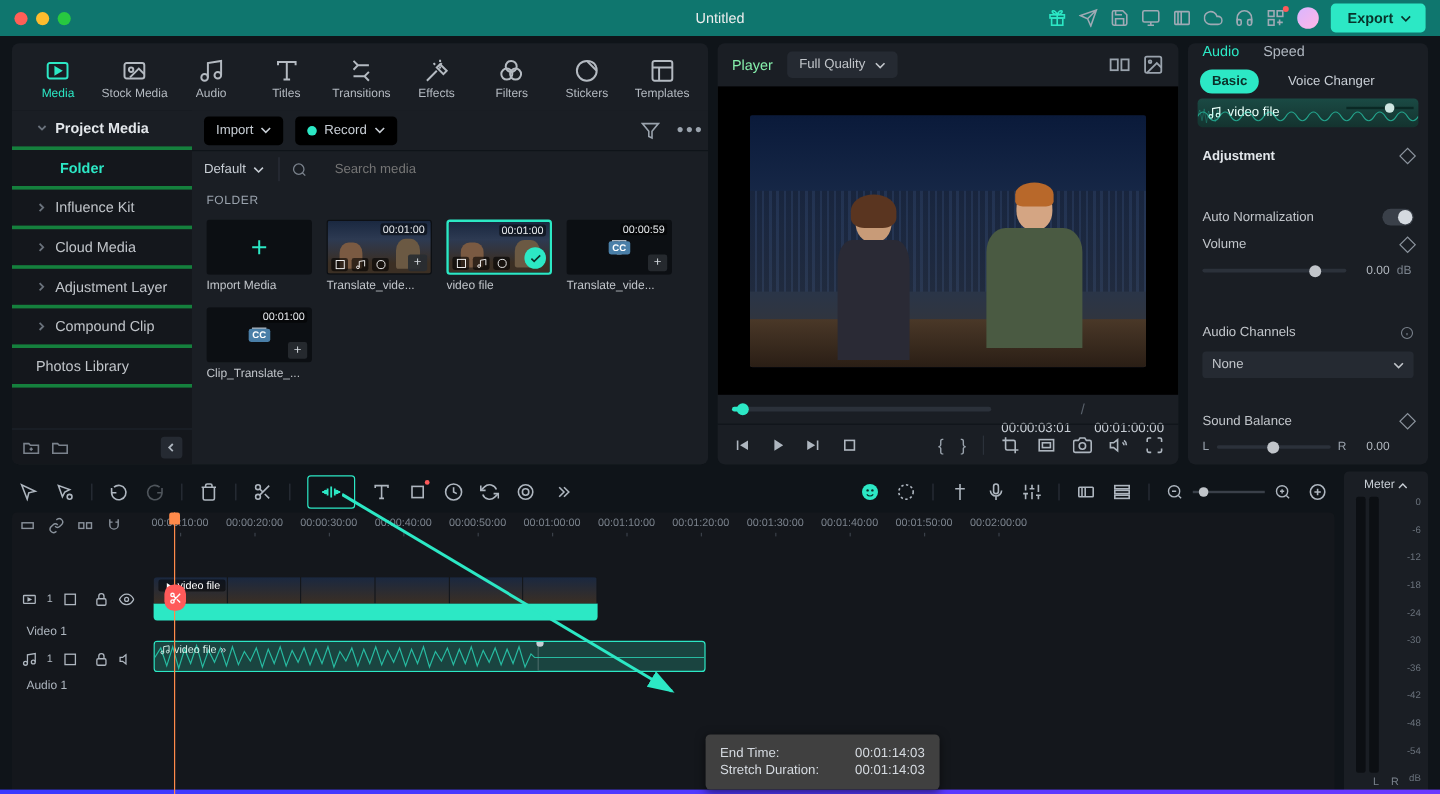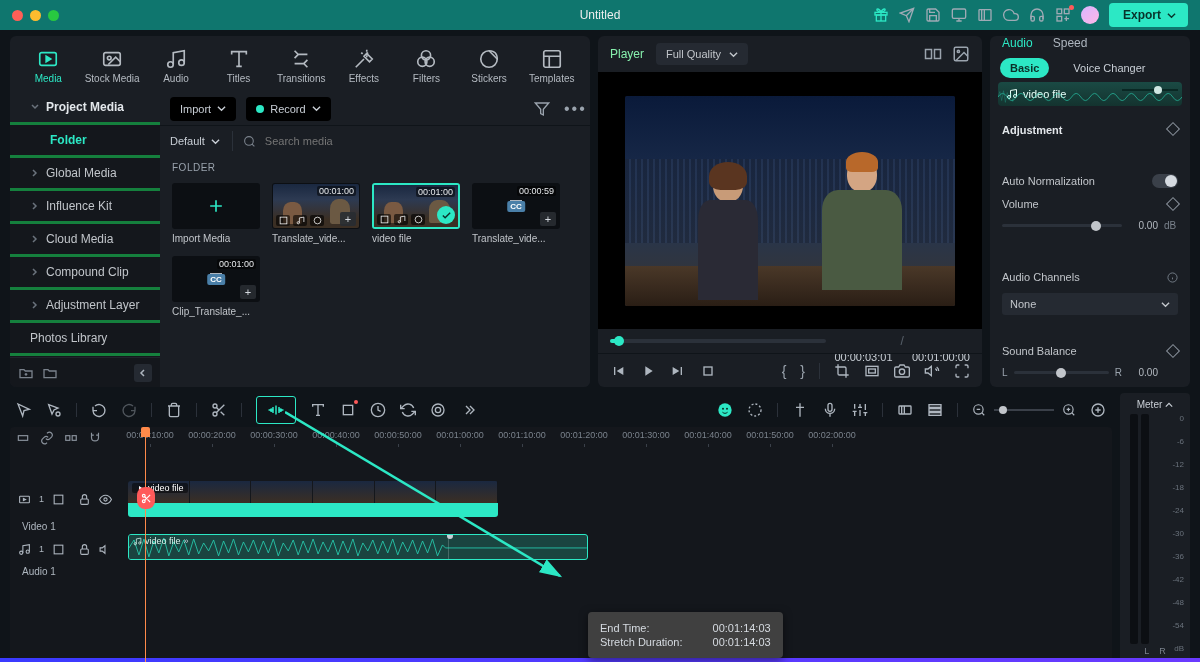--- a/index.html
+++ b/index.html
@@ -37,21 +37,21 @@
 
 .browser { flex:1; display:flex; flex-direction:column; background:#1a1e24;}
 .browser-bar{height:34px;display:flex;align-items:center;padding:0 10px;gap:10px;border-bottom:1px solid #0f1419;}
 .pill{background:#000000;border-radius:4px;height:24px;display:flex;align-items:center;padding:0 10px;gap:6px;font-size:11px;color:#c8ced5;cursor:pointer;}
 .pill svg{width:9px;height:9px;}
 .record-dot{width:8px;height:8px;border-radius:50%;background:#2ce8c5;}
 .bar-right-icons{margin-left:auto;display:flex;gap:14px;color:#9aa3ad;}
 .bar-right-icons .bi{width:16px;height:16px;cursor:pointer;}
 .more{font-size:16px;letter-spacing:2px;line-height:1;}
 .browser-bar2{height:30px;display:flex;align-items:center;padding:0 10px;gap:12px;}
-.search-wrap{display:flex;align-items:center;gap:9px;color:#7a828c;border-left:1px solid #2b313a;padding-left:10px;height:20px;}
+.search-wrap{display:flex;align-items:center;gap:23px;color:#7a828c;border-left:1px solid #2b313a;padding-left:10px;height:20px;}
 .search-wrap input{background:none;border:none;outline:none;color:#ccc;font-size:11px;width:150px;}
 .folder-label{padding:6px 12px 2px;font-size:10px;color:#9aa3ad;letter-spacing:.5px;}
 .thumbs{display:flex;flex-wrap:wrap;gap:12px;padding:8px 12px;}
 .thumb{width:88px;display:flex;flex-direction:column;gap:4px;cursor:pointer;}
 .thumb .tbox{width:88px;height:46px;background:#0c0f13;border-radius:3px;position:relative;display:flex;align-items:center;justify-content:center;border:1px solid transparent;overflow:hidden;}
 .thumb.selected .tbox{border:2px solid #2ce8c5;}
 .thumb .tname{font-size:10px;color:#c1c5ca;white-space:nowrap;overflow:hidden;text-overflow:ellipsis;}
 .thumb .dur{position:absolute;top:2px;right:3px;font-size:9px;color:#e6e9ec;background:rgba(0,0,0,.5);padding:0 2px;border-radius:2px;}
 .thumb .badges{position:absolute;bottom:2px;left:3px;display:flex;gap:3px;}
 .thumb .badges .b{width:14px;height:11px;background:rgba(0,0,0,.6);border-radius:2px;display:flex;align-items:center;justify-content:center;}
@@ -105,21 +105,21 @@
 .rp-subtabs{height:34px;display:flex;align-items:center;padding:0 10px;gap:14px;}
 .rp-subtab{font-size:11px;padding:4px 10px;border-radius:11px;cursor:pointer;color:#c8ced5;}
 .rp-subtab.active{background:#2ce8c5;color:#0a2f28;font-weight:600;}
 .audio-file-box{margin:4px 8px 10px;background:linear-gradient(180deg,#1a4a44,#14332f);border-radius:4px;padding:6px 8px;position:relative;height:44px;}
 .af-label{font-size:11px;color:#e8fff9;display:flex;align-items:center;gap:5px;}
 .af-wave{position:absolute;bottom:0;left:0;right:0;height:18px;overflow:hidden;opacity:.6;}
 .af-wave svg{width:100%;height:100%;}
 .af-handle{position:absolute;top:4px;right:20px;width:8px;height:8px;border-radius:50%;background:#cfe6e2;}
 .af-rail{position:absolute;top:7px;right:4px;width:56px;height:2px;background:#0a2824;}
 .rp-sec{padding:8px 12px;}
-.rp-sec-head{display:flex;justify-content:space-between;font-size:11px;color:#e3e7eb;font-weight:600;margin-bottom:8px;}
+.rp-sec-head{display:flex;align-items:center;justify-content:space-between;font-size:11px;color:#e3e7eb;font-weight:600;margin-bottom:8px;}
 .diamond{width:10px;height:10px;transform:rotate(45deg);border:1.2px solid #8a929c;cursor:pointer;}
 .row{display:flex;align-items:center;font-size:11px;color:#c1c5ca;margin:10px 0;gap:6px;}
 .row .lab{flex:1;}
 .toggle{width:26px;height:14px;background:#3a4049;border-radius:7px;position:relative;cursor:pointer;}
 .toggle .knob{position:absolute;right:1px;top:1px;width:12px;height:12px;border-radius:50%;background:#d5dae0;}
 .slider{flex:1;height:3px;background:#2b313a;border-radius:2px;position:relative;cursor:pointer;}
 .slider .sh{position:absolute;top:50%;transform:translate(-50%,-50%);width:10px;height:10px;border-radius:50%;background:#c1c5ca;}
 .valbox{font-size:10px;color:#b4bac1;min-width:30px;text-align:right;}
 .unit{font-size:10px;color:#7a828c;width:14px;}
 .sel{background:#252a32;border-radius:3px;height:22px;display:flex;align-items:center;justify-content:space-between;padding:0 8px;font-size:11px;cursor:pointer;}
@@ -347,45 +347,39 @@
             </svg>
             <span>Project Media</span>
           </div>
         <div class="side-item sub">
             <span>Folder</span>
           </div>
         <div class="side-item">
             <svg class="chev" style="transform:rotate(-90deg)" viewBox="0 0 10 10">
               <path d="M2 3l3 3 3-3" fill="none" stroke="currentColor" stroke-width="1.5"></path>
             </svg>
-            <span>Global Media</span>
+            <span>Influence Kit</span>
           </div>
         <div class="side-item">
             <svg class="chev" style="transform:rotate(-90deg)" viewBox="0 0 10 10">
               <path d="M2 3l3 3 3-3" fill="none" stroke="currentColor" stroke-width="1.5"></path>
             </svg>
-            <span>Influence Kit</span>
+            <span>Cloud Media</span>
           </div>
         <div class="side-item">
             <svg class="chev" style="transform:rotate(-90deg)" viewBox="0 0 10 10">
               <path d="M2 3l3 3 3-3" fill="none" stroke="currentColor" stroke-width="1.5"></path>
             </svg>
-            <span>Cloud Media</span>
+            <span>Adjustment Layer</span>
           </div>
         <div class="side-item">
             <svg class="chev" style="transform:rotate(-90deg)" viewBox="0 0 10 10">
               <path d="M2 3l3 3 3-3" fill="none" stroke="currentColor" stroke-width="1.5"></path>
             </svg>
             <span>Compound Clip</span>
-          </div>
-        <div class="side-item">
-            <svg class="chev" style="transform:rotate(-90deg)" viewBox="0 0 10 10">
-              <path d="M2 3l3 3 3-3" fill="none" stroke="currentColor" stroke-width="1.5"></path>
-            </svg>
-            <span>Adjustment Layer</span>
           </div>
         <div class="side-item">
             <span>Photos Library</span>
           </div>
         <div class="side-footer">
           <div class="fi">
               <svg viewBox="0 0 24 24" fill="none" stroke="currentColor" stroke-width="2">
                 <path d="M3 7h6l2 2h10v10H3z"></path>
                 <path d="M12 12v4M10 14h4"></path>
               </svg>

